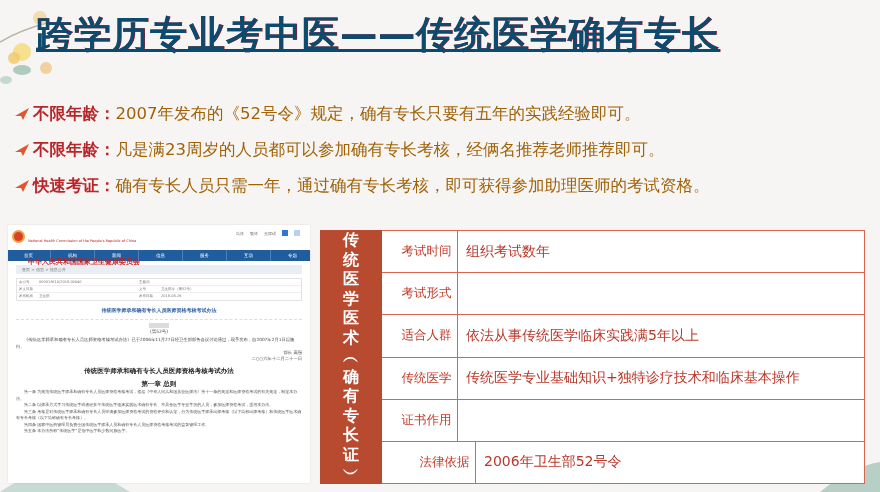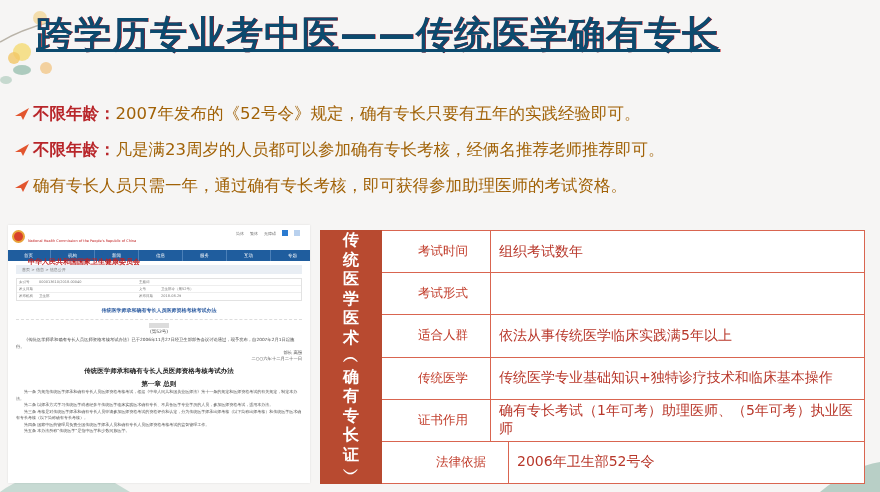--- a/index.html
+++ b/index.html
@@ -68,21 +68,21 @@
   }
   .info-side {
     width: 62px; height: 100%; background: #b84a30; color: #fff;
     display: flex; flex-direction: column; align-items: center; justify-content: center;
     font-size: 16px; font-weight: bold; line-height: 19.5px;
   }
   .info-side span { display: block; }
   .info-table { flex: 1; border: 1.5px solid #d96550; border-left: none; display: flex; flex-direction: column; }
   .info-row { flex: 1; display: flex; border-bottom: 1.5px solid #d96550; }
   .info-row:last-child { border-bottom: none; margin-left: 18px; }
-  .info-key { width: 109px; border-right: 1.5px solid #d96550; display: flex; align-items: center; justify-content: center; font-size: 12.5px; color: #c13c2a; padding-left: 14px; }
+  .info-key { width: 76px; border-right: 1.5px solid #d96550; display: flex; align-items: center; justify-content: center; font-size: 12.5px; color: #c13c2a; padding-left: 14px; }
   .info-val { flex: 1; display: flex; align-items: center; padding-left: 8px; font-size: 14px; color: #b8372a; font-weight: normal; }
 </style>
 </head>
 <body>
 
 <svg class="flower-deco" viewBox="0 0 70 100">
   <path d="M0 42 Q20 30 50 22" stroke="#b9b3a8" stroke-width="1.5" fill="none"></path>
   <circle cx="40" cy="18" r="7" fill="#f3d79a" opacity="0.8"></circle>
   <circle cx="22" cy="52" r="9" fill="#f5dc7a" opacity="0.85"></circle>
   <circle cx="14" cy="58" r="6" fill="#f2c766" opacity="0.8"></circle>
@@ -109,20 +109,21 @@
     <svg class="arrow" viewBox="0 0 16 14">
         <path d="M1 9 L15 1 L9 13 L7 9 Z" fill="#e2552e"></path>
       </svg>
     <span class="label">不限年龄：</span>
     <span class="text">凡是满23周岁的人员都可以参加确有专长考核，经俩名推荐老师推荐即可。</span>
   </div>
   <div class="bullet">
     <svg class="arrow" viewBox="0 0 16 14">
         <path d="M1 9 L15 1 L9 13 L7 9 Z" fill="#e2552e"></path>
       </svg>
+    <span class="label">快速考证：</span>
     <span class="text">确有专长人员只需一年，通过确有专长考核，即可获得参加助理医师的考试资格。</span>
   </div>
 </div>
 
 <div class="doc">
   <div class="doc-header">
     <div class="doc-emblem"></div>
     <div class="doc-org">中华人民共和国国家卫生健康委员会</div>
     <div class="doc-org-en">National Health Commission of the People's Republic of China</div>
     <div class="doc-tools">
@@ -206,20 +207,19 @@
     <div class="info-row">
       <div class="info-key">适合人群</div>
       <div class="info-val">依法从事传统医学临床实践满5年以上</div>
     </div>
     <div class="info-row">
       <div class="info-key">传统医学</div>
       <div class="info-val">传统医学专业基础知识+独特诊疗技术和临床基本操作</div>
     </div>
     <div class="info-row">
       <div class="info-key">证书作用</div>
-      <div class="info-val">确有专长考试（1年可考）助理医师、（5年可考）执业医师</div>
     </div>
     <div class="info-row">
       <div class="info-key">法律依据</div>
       <div class="info-val">2006年卫生部52号令</div>
     </div>
   </div>
 </div>
 
 </body></html>

